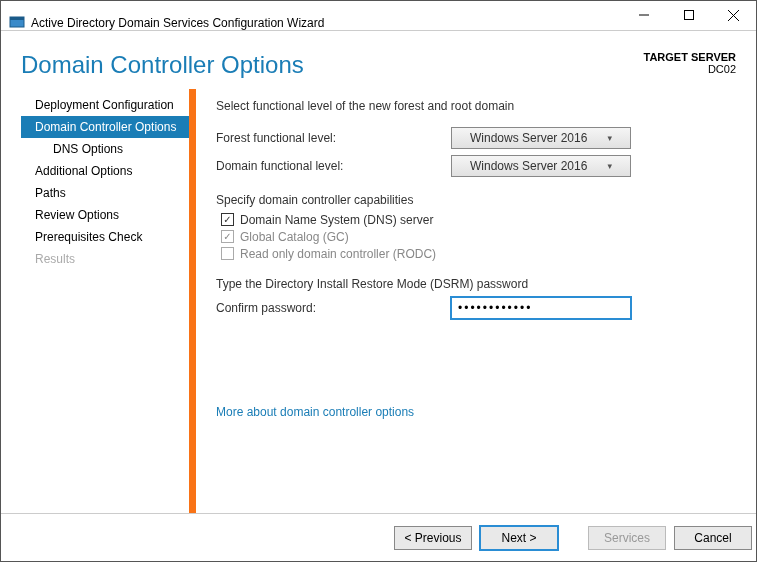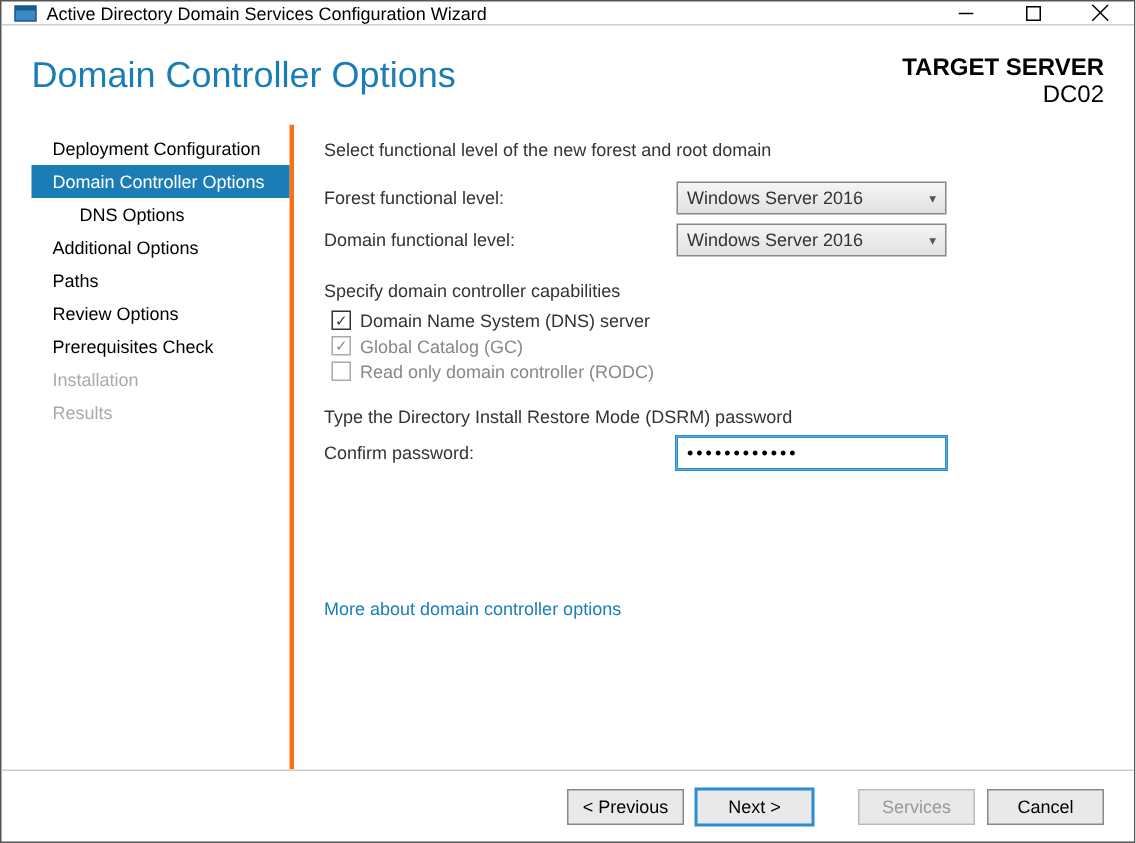--- a/index.html
+++ b/index.html
@@ -1,46 +1,46 @@
 <!DOCTYPE html>
 <html><head>
 <meta charset="utf-8">
 <style>
   * { box-sizing: border-box; font-family: "Segoe UI", sans-serif; }
   body { margin: 0; background: #fff; font-size: 12px; color: #000; }
   .window { width: 757px; height: 562px; border: 1px solid #555; position: relative; display: flex; flex-direction: column; }
-  .titlebar { height: 16px; display: flex; align-items: center; border-bottom: 1px solid #ccc; }
+  .titlebar { height: 30px; display: flex; align-items: flex-end; border-bottom: 1px solid #ccc; }
   .titlebar .icon { width: 16px; height: 16px; margin: 0 6px 0 8px; }
   .titlebar .title { flex: 1; font-size: 12px; }
   .titlebar .ctrl { width: 45px; height: 30px; display: flex; align-items: center; justify-content: center; }
   .header { padding: 20px 20px 10px 20px; display: flex; justify-content: space-between; align-items: flex-start; }
   .header h1 { color: #1a7db6; font-weight: 300; font-size: 24px; margin: 0; }
-  .target { text-align: right; font-size: 16px; }
+  .target { text-align: right; font-size: 11px; }
   .target .lbl { font-weight: bold; }
   .body { flex: 1; display: flex; padding: 0 0 0 20px; overflow: hidden; }
-  .nav { width: 175px; border-right: 3px solid #f97316; padding-top: 5px; }
+  .nav { width: 175px; border-right: 7px solid #f97316; padding-top: 5px; }
   .nav-item { padding: 4px 6px 4px 14px; font-size: 12px; cursor: pointer; }
   .nav-item.selected { background: #1a7db6; color: #fff; }
   .nav-item.child { padding-left: 32px; }
   .nav-item.disabled { color: #aaa; cursor: default; }
   .content { flex: 1; padding: 10px 25px 0 20px; font-size: 12px; color: #333; }
   .row { display: flex; align-items: center; margin: 6px 0; }
   .row .label { width: 235px; }
-  .dropdown { width: 180px; height: 22px; border: 1px solid #888; background: linear-gradient(#f5f5f5,#e1e1e1); display: flex; align-items: center; padding: 0 6px; justify-content: space-between; font-size: 12px; }
+  .dropdown { width: 180px; height: 22px; border: 1px solid #888; background: linear-gradient(#f5f5f5,#e1e1e1); display: flex; align-items: center; padding: 0 18px; justify-content: space-between; font-size: 12px; }
   .caret { font-size: 9px; color: #555; }
   .section-label { margin-top: 16px; margin-bottom: 6px; }
   .chk-row { display: flex; margin: 3px 0 3px 5px; }
   .chk { width: 13px; height: 13px; border: 1px solid #333; margin-right: 6px; display: flex; align-items: center; justify-content: center; font-size: 10px; }
   .chk.disabled { border-color: #aaa; }
   .chk.disabled.checked::after, .chk.checked::after { content: "✓"; }
   .chk.disabled.checked::after { color: #888; }
   input[type=password]{ width: 180px; height: 22px; border: 1px solid #888; padding: 0 6px; font-size: 12px; letter-spacing: 2px; }
   input[type=password].focus { border: 1px solid #2a8dd4; outline: 1px solid #2a8dd4; }
   .link { color: #1a7db6; cursor: pointer; margin-top: 80px; display: inline-block; }
-  .footer { height: 48px; border-top: 1px solid #ccc; display: flex; align-items: center; justify-content: flex-end; padding: 0 20px; gap: 8px; }
+  .footer { height: 48px; border-top: 1px solid #ccc; display: flex; align-items: center; justify-content: flex-end; padding: 0 4px; gap: 8px; }
   .btn { min-width: 78px; height: 24px; border: 1px solid #888; background: #e9e9e9; font-size: 12px; display: flex; align-items: center; justify-content: center; cursor: pointer; }
   .btn.primary { border: 1px solid #2a8dd4; outline: 1px solid #2a8dd4; }
   .btn.disabled { color: #999; border-color: #bbb; cursor: default; }
 </style>
 </head>
 <body>
 
 <div class="window">
 
   <div class="titlebar">
@@ -79,21 +79,20 @@
 
   <div class="body">
     <div class="nav">
       <div class="nav-item">Deployment Configuration</div>
       <div class="nav-item selected">Domain Controller Options</div>
       <div class="nav-item child">DNS Options</div>
       <div class="nav-item">Additional Options</div>
       <div class="nav-item">Paths</div>
       <div class="nav-item">Review Options</div>
       <div class="nav-item">Prerequisites Check</div>
-      <div class="nav-item disabled">Installation</div>
       <div class="nav-item disabled">Results</div>
     </div>
 
     <div class="content">
       <div>Select functional level of the new forest and root domain</div>
 
       <div class="row" style="margin-top:14px">
         <div class="label">Forest functional level:</div>
         <div class="dropdown">
           <span>Windows Server 2016</span>

